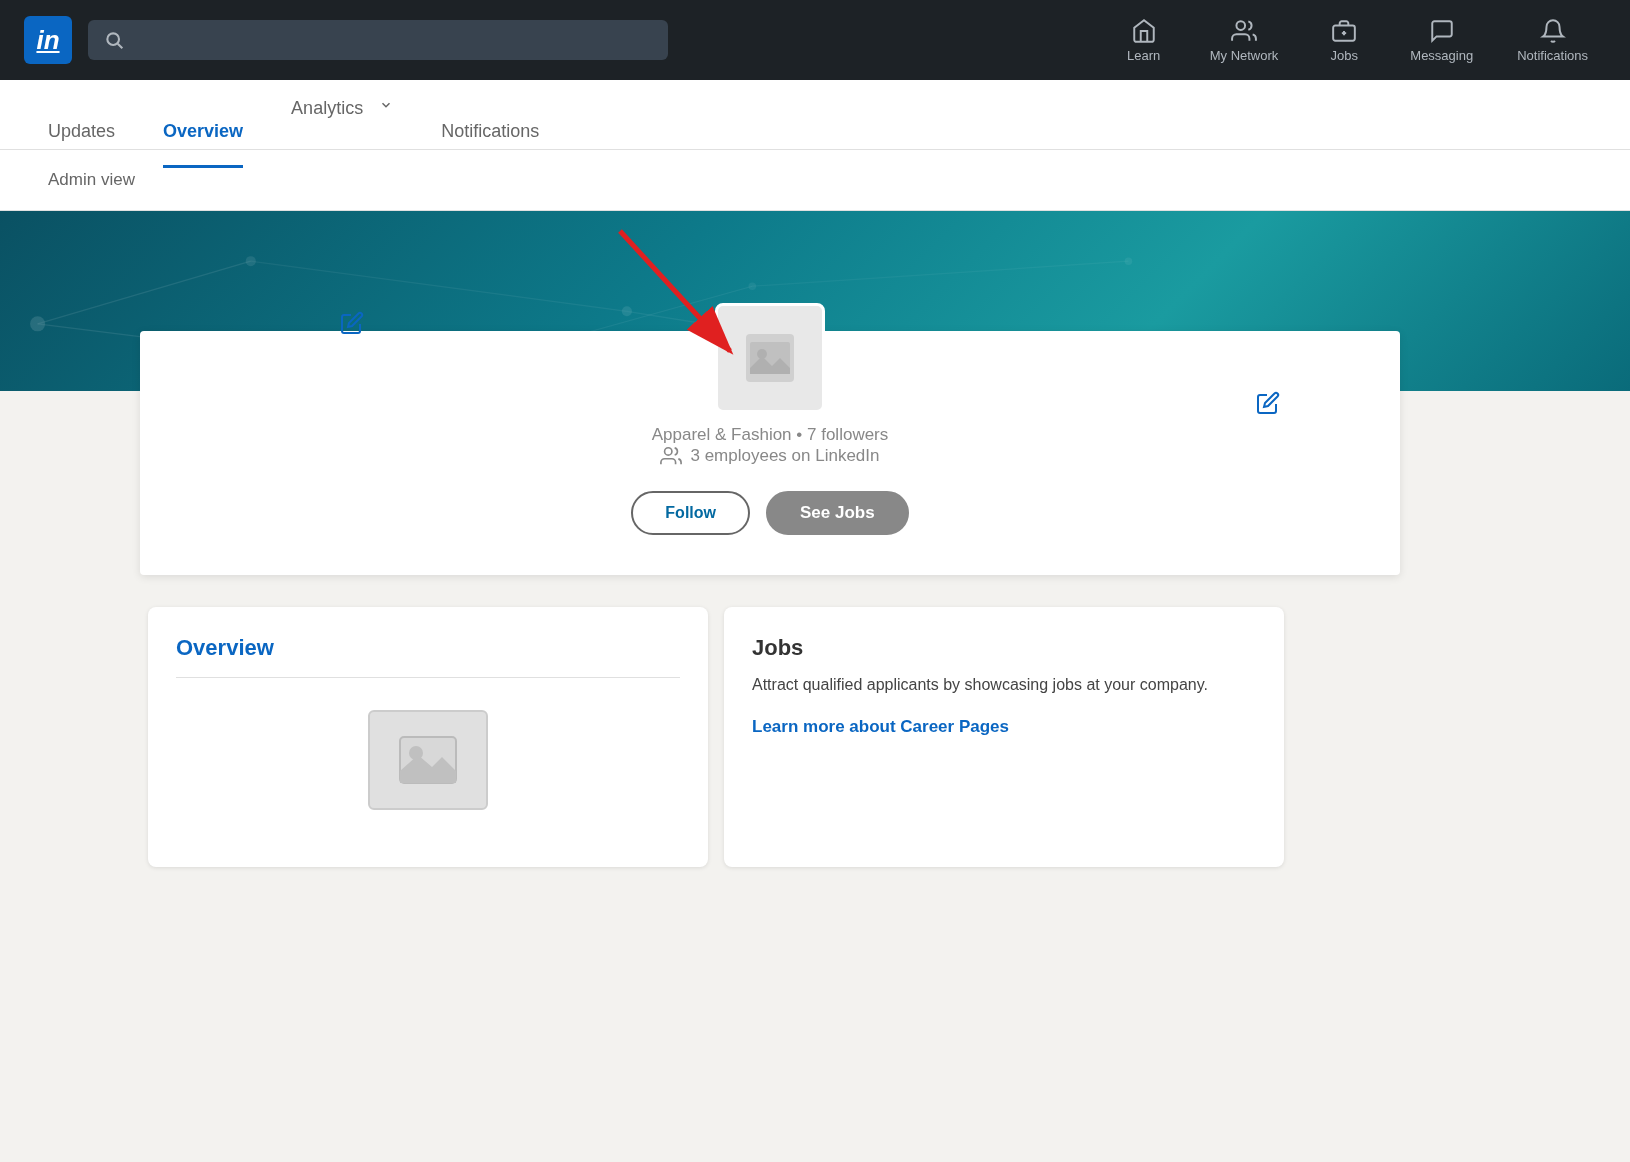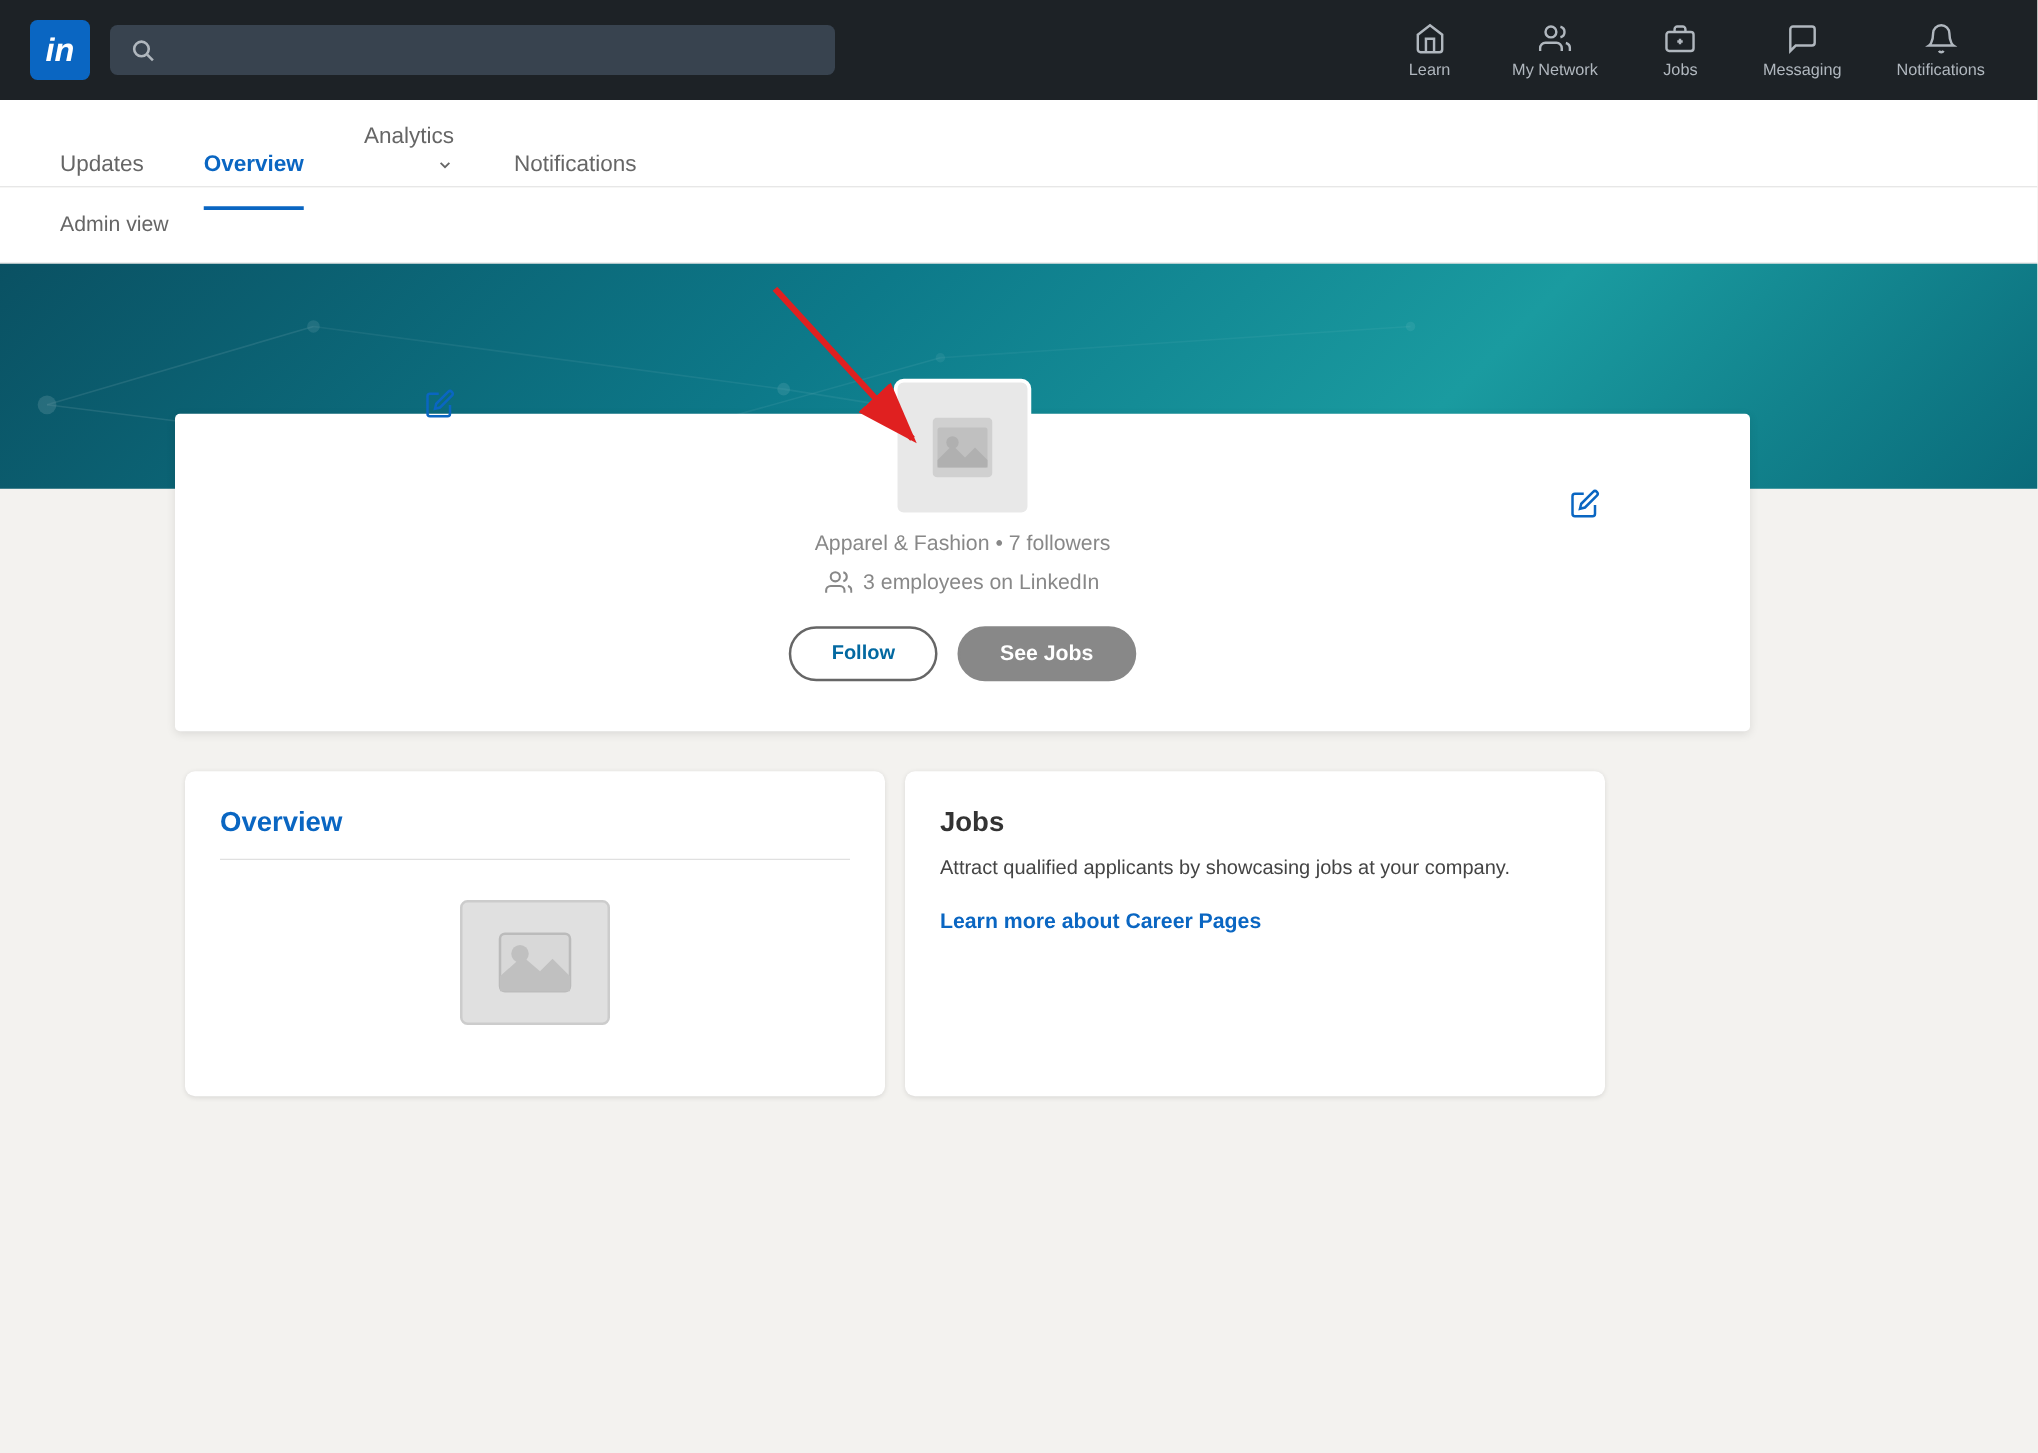--- a/index.html
+++ b/index.html
@@ -22,20 +22,21 @@
       border-radius: 6px;
       display: flex;
       align-items: center;
       justify-content: center;
       font-weight: 900;
       font-size: 26px;
       color: white;
       font-style: italic;
       flex-shrink: 0;
       margin-right: 16px;
+      text-decoration: underline;
     }
     .search-bar {
       display: flex;
       align-items: center;
       background: #38434f;
       border-radius: 6px;
       padding: 10px 16px;
       width: 580px;
       gap: 10px;
     }
@@ -92,23 +93,22 @@
       font-weight: 400;
       margin-top: 36px;
     }
     .subnav-item.active {
       color: #0a66c2;
       border-bottom: 3px solid #0a66c2;
       font-weight: 600;
     }
     .subnav-item.analytics {
       display: flex;
-      align-items: flex-end;
-      gap: 6px;
-      flex-direction: column;
+      align-items: flex-start;
+      gap: 16px;
     }
 
     
     .main-content {
       padding: 0;
     }
 
     
     .admin-bar {
       background: white;
@@ -179,21 +179,20 @@
       font-size: 22px;
       cursor: pointer;
     }
     .company-info {
       text-align: center;
       margin-top: 12px;
     }
     .company-meta {
       color: #888;
       font-size: 17px;
-      margin-bottom: 10px;
     }
     .company-employees {
       display: flex;
       align-items: center;
       justify-content: center;
       gap: 8px;
       color: #888;
       font-size: 17px;
       margin-bottom: 24px;
     }

